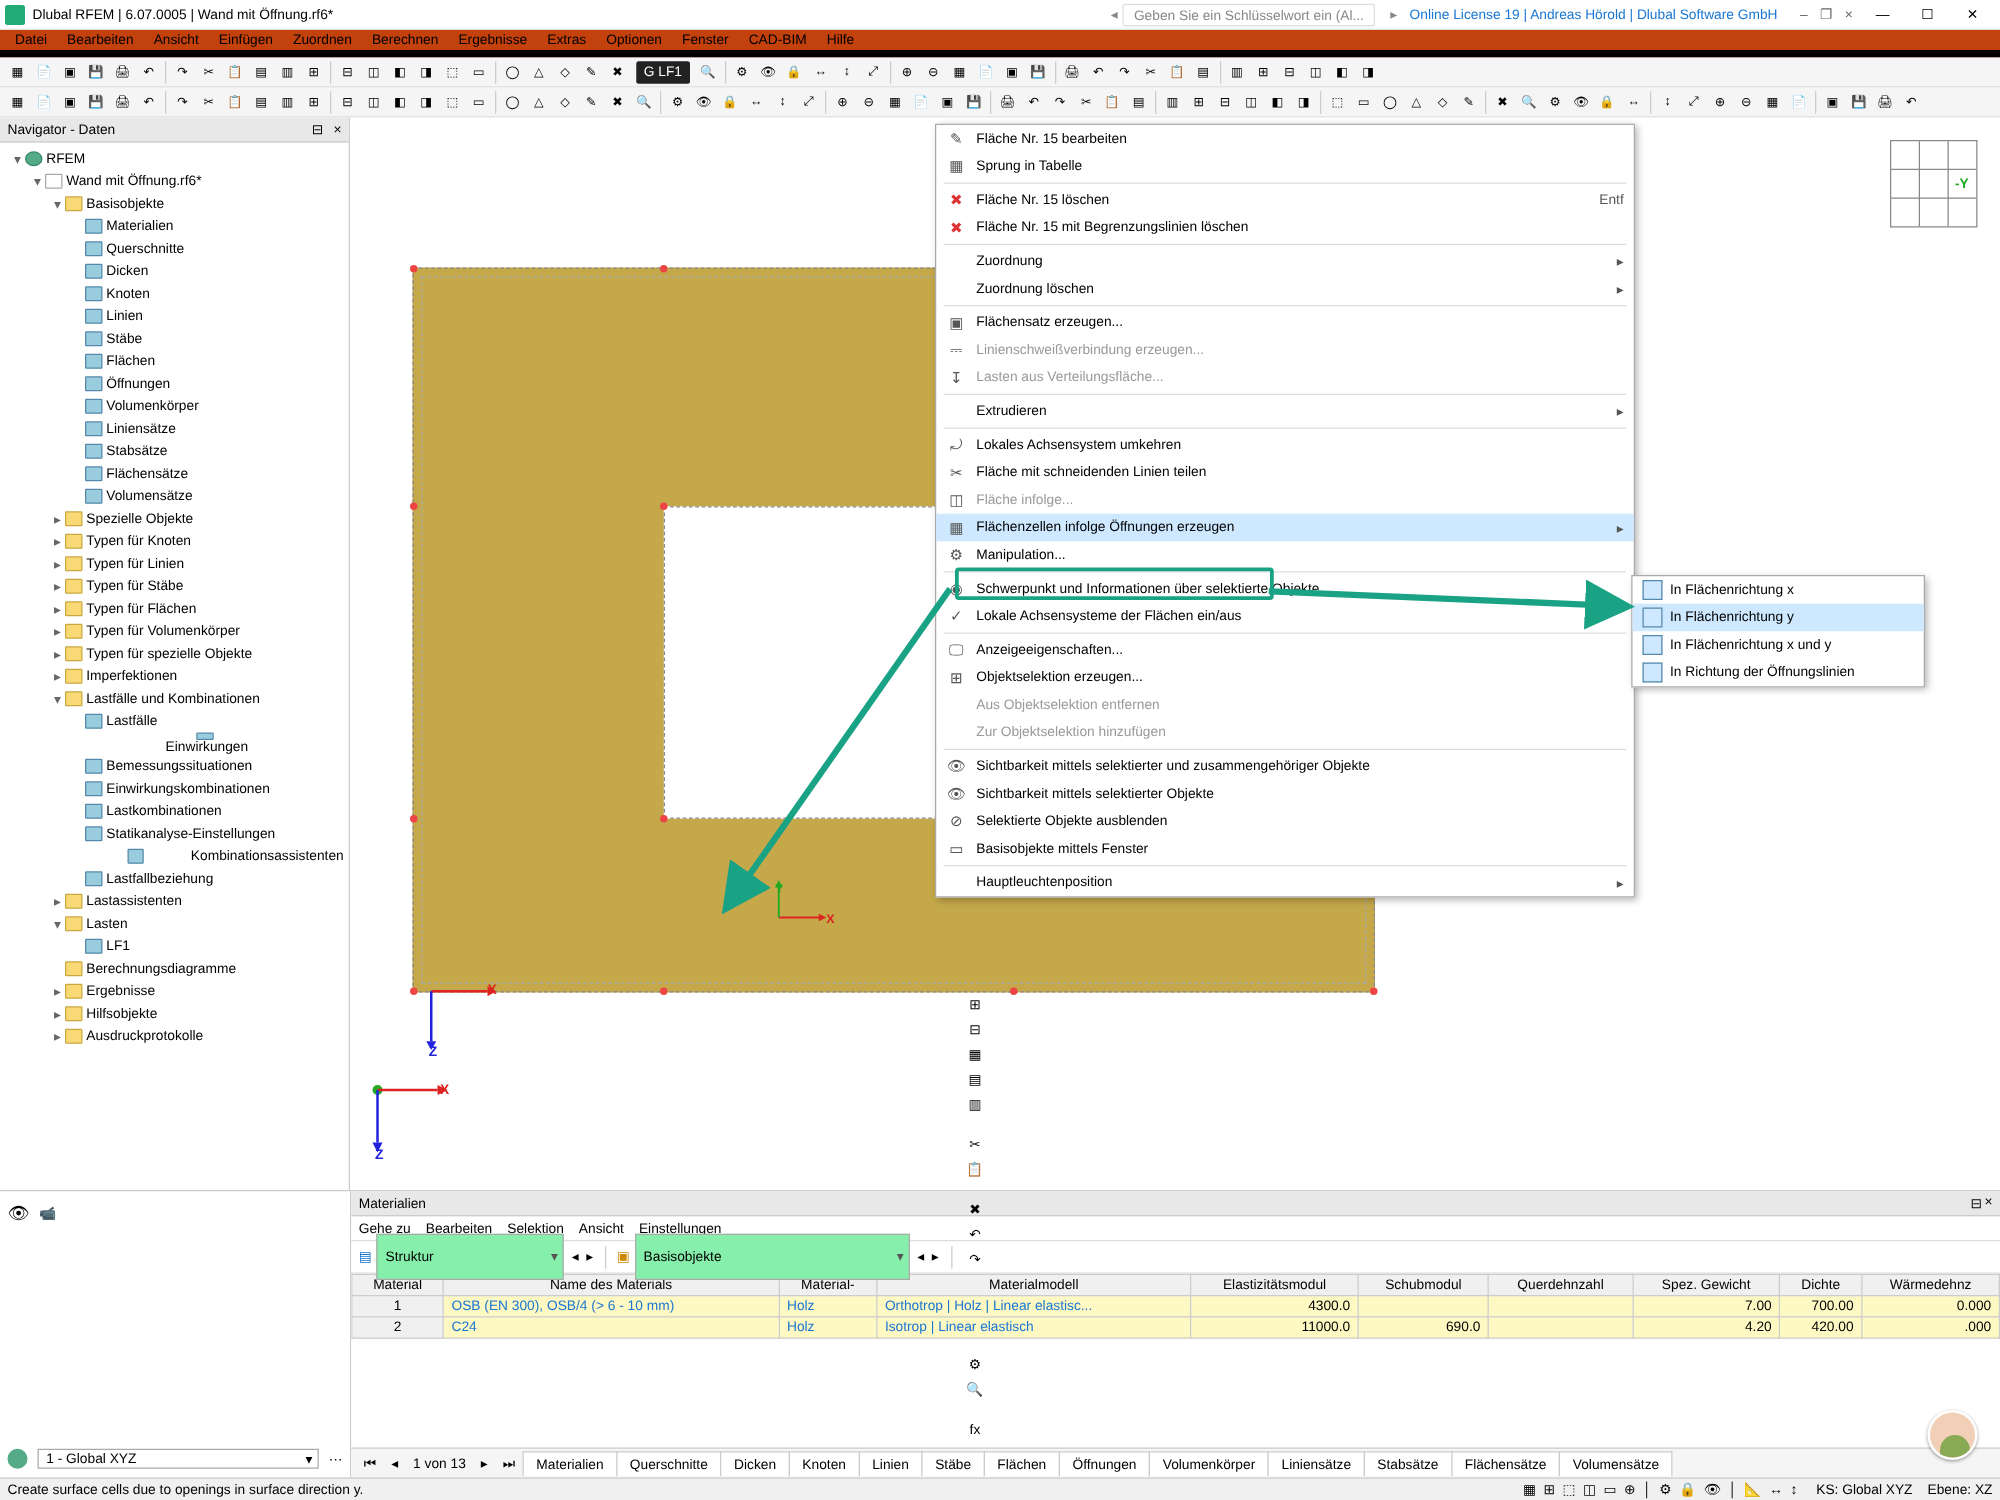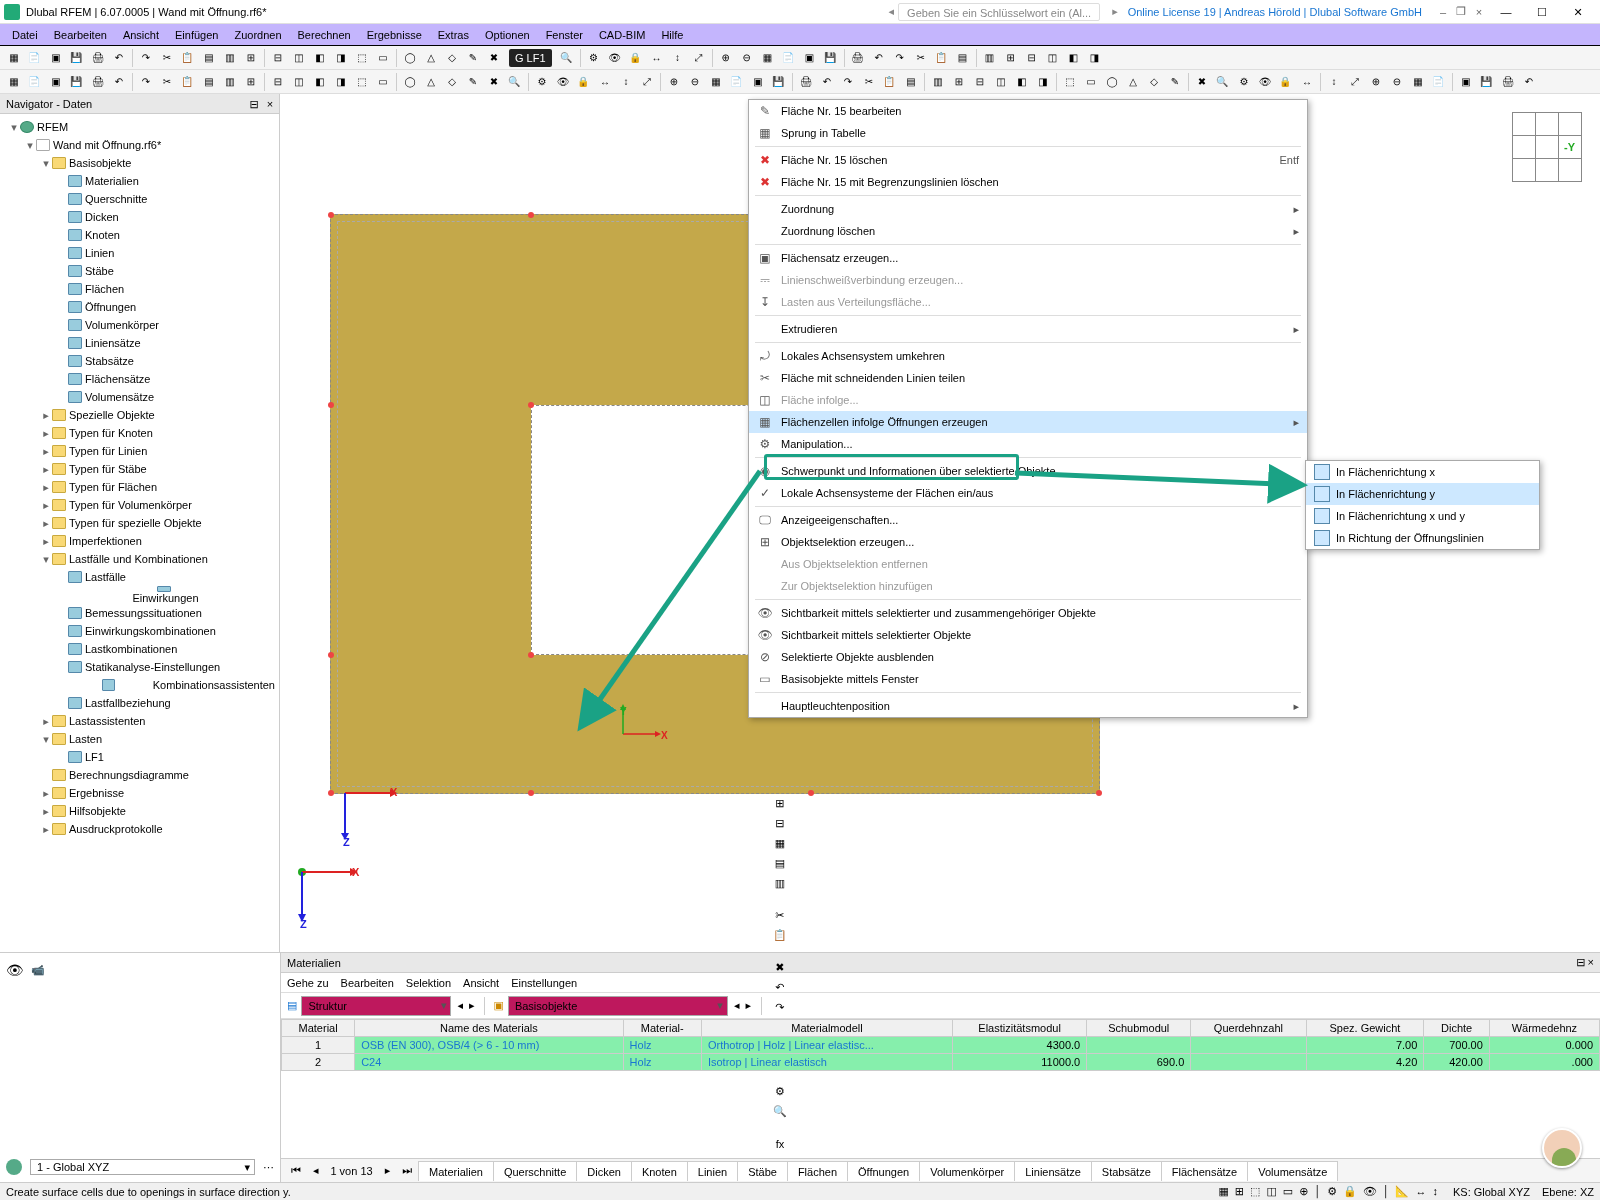--- a/index.html
+++ b/index.html
@@ -10,21 +10,21 @@
 .titlebar .icon-app { width: 16px; height: 16px; background: #2a7; border-radius: 2px; margin-right: 6px; }
 .titlebar .title { flex: 0 0 auto; }
 .titlebar .spacer { flex: 1; }
 .titlebar .search-hint { color: #888; padding: 0 8px; border: 1px solid #ddd; border-radius: 2px; margin-right: 12px; height: 18px; line-height: 18px; }
 .titlebar .license { color: #1976d2; margin-right: 12px; }
 .titlebar .winbtn { width: 36px; text-align: center; cursor: pointer; height: 24px; line-height: 24px; }
 .rightbtns { display:flex; align-items:center; }
 .rightbtns .sm { width:18px; text-align:center; color:#666; cursor:pointer; }
 
 
-.menubar { height: 22px; background: #c4b5fd; display: flex; align-items: center; padding: 0 4px; border-bottom: 1px solid #000000; text-align: right; }
+.menubar { height: 22px; background: #c2410c; display: flex; align-items: center; padding: 0 4px; border-bottom: 6px solid #000000; text-align: right; }
 .menubar .item { padding: 0 8px; cursor: pointer; }
 
 
 .toolbar { height: 24px; background: #f5f5f5; border-bottom: 1px solid #ddd; display: flex; align-items: center; padding: 0 4px; gap: 1px; }
 .toolbar .tb { width: 20px; height: 20px; display: flex; align-items: center; justify-content: center; cursor: pointer; border-radius: 2px; font-size: 10px; }
 .toolbar .sep { width: 1px; height: 18px; background: #ccc; margin: 0 2px; }
 .toolbar .lf-badge { background: #222; color: #fff; padding: 0 6px; height: 18px; line-height: 18px; border-radius: 2px; margin: 0 4px; }
 
 
 .main { display: flex; height: calc(100% - 24px - 22px - 48px - 230px - 18px); }
@@ -78,30 +78,30 @@
 
 .arrow-line { position:absolute; z-index: 35; }
 
 
 .bottom { position: absolute; left: 281px; right: 0; bottom: 18px; height: 230px; background:#fff; border-top:1px solid #ccc; display:flex; flex-direction:column; }
 .bottom-side { position:absolute; left:0; bottom:18px; width:281px; height:230px; background:#fff; border-top:1px solid #ccc; border-right:1px solid #ccc; }
 .bhdr { height:20px; background:#e8e8e8; display:flex; align-items:center; padding:0 6px; border-bottom:1px solid #ccc; }
 .bhdr .btns { margin-left:auto; display:flex; gap:2px; }
 .bmenu { height:20px; display:flex; align-items:center; padding:0 6px; gap:12px; border-bottom:1px solid #ddd; }
 .btool { height:26px; display:flex; align-items:center; padding:0 6px; gap:4px; border-bottom:1px solid #ddd; }
-.btool .combo { height:20px; border:1px solid #aaa; padding:0 18px 0 6px; display:flex; align-items:center; background:#be185d; position:relative; min-width:150px; }
+.btool .combo { height:37px; border:1px solid #aaa; padding:0 18px 0 6px; display:flex; align-items:center; background:#86efac; position:relative; min-width:150px; }
 .btool .combo::after { content:"▾"; position:absolute; right:4px; color:#555; }
 .btool .tbsep { width:1px; height:18px; background:#ccc; margin:0 4px; }
 .btool .pgnav { display:flex; align-items:center; gap:2px; }
 .btool .pgnav span { cursor:pointer; padding:0 2px; }
 .btool .tb { width:20px; height:20px; border:1px solid transparent; display:flex;align-items:center;justify-content:center; cursor:pointer; }
 
 .table-wrap { flex:1; overflow:auto; }
 table.data { width:100%; border-collapse:collapse; }
-table.data th, table.data td { border:1px solid #ccc; padding:2px 6px; text-align:center; font-size:11px; background:#86efac; }
+table.data th, table.data td { border:1px solid #ccc; padding:2px 6px; text-align:center; font-size:11px; background:#fef9c3; }
 table.data th { background:#f0f0f0; font-weight:normal; }
 table.data td.l { text-align:left; }
 table.data td.r { text-align:right; }
 table.data td.link { color:#1976d2; }
 table.data td.rowhdr { background:#f0f0f0; }
 
 .tabs-row { height:24px; display:flex; align-items:center; border-top:1px solid #ccc; background:#f5f5f5; padding:0 4px; gap:0; }
 .tabs-row .pg { padding:0 6px; cursor:pointer; }
 .tabs-row .tab { padding:2px 10px; border:1px solid #ccc; border-bottom:none; background:#fff; margin-right:-1px; cursor:pointer; height:20px; line-height:16px; }
 

